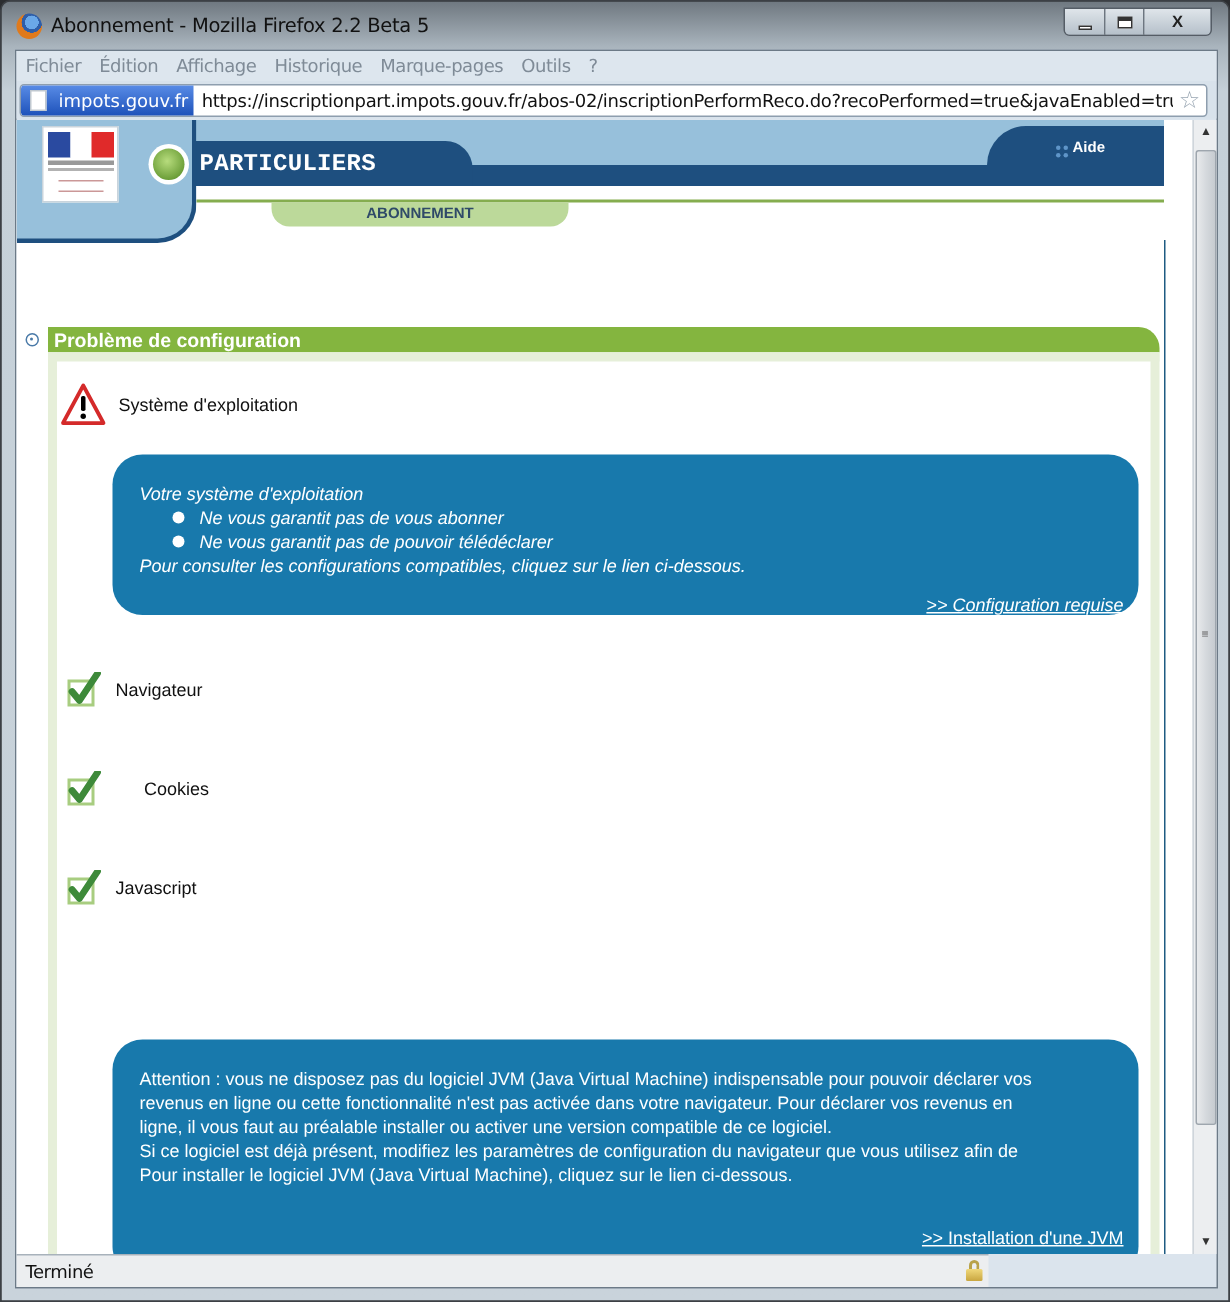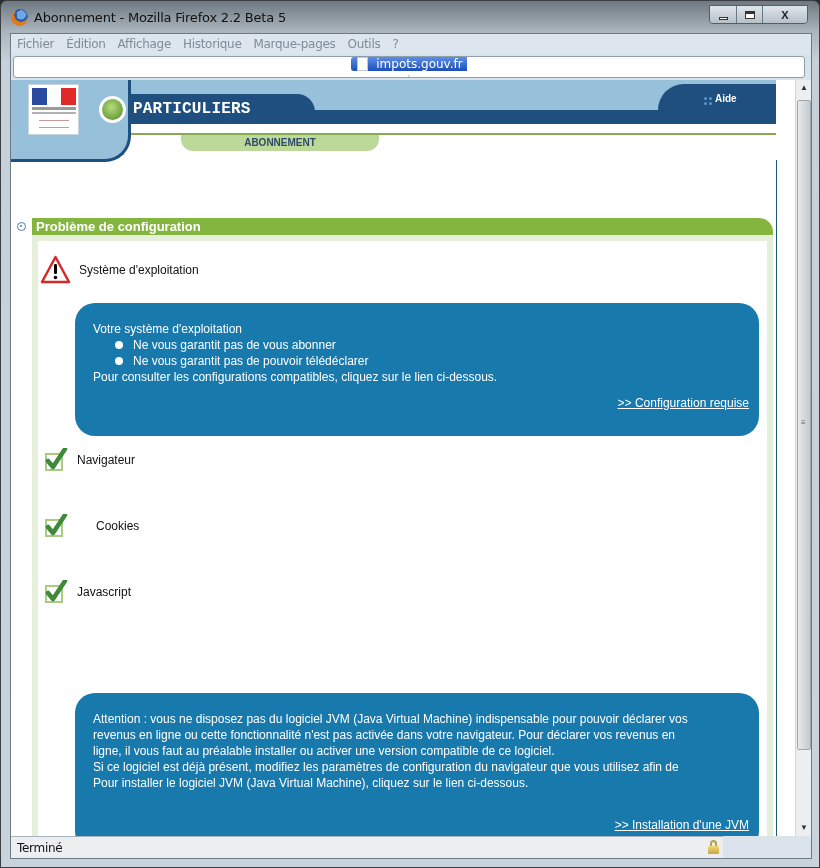--- a/index.html
+++ b/index.html
@@ -21,33 +21,33 @@
   .title-text { position: absolute; left: 33px; top: 9px; font-size: 13px; color: #111; font-family: "DejaVu Sans", sans-serif; letter-spacing: -0.2px; }
   .wbtns { position: absolute; right: 11px; top: 4px; height: 19px; display: flex; border: 1px solid #555d66; border-radius: 0 0 4px 4px; overflow: hidden; }
   .wbtn { height: 18px; display: flex; align-items: center; justify-content: center; font-size: 11px; color: #222; font-weight: bold;
           background: linear-gradient(#dfe5ea, #b3bec8); border-right: 1px solid #6d7680; }
   .wbtn.min { width: 27px; } .wbtn.max { width: 26px; } .wbtn.close { width: 44px; border-right: none; }
 
   .client { position: absolute; left: 9px; top: 32px; width: 802px; height: 826px; background: #dbe4ed; border: 1px solid #6c7a87; }
   .menubar { position: absolute; left: 0; top: 0; width: 800px; height: 20px; background: #dde6ee; display: flex; align-items: center; padding-left: 6px; }
   .menu-item { font-size: 12px; color: #7f8b97; margin-right: 12px; font-family: "DejaVu Sans", sans-serif; letter-spacing: -0.3px; }
   .navbar { position: absolute; left: 0; top: 20px; width: 800px; height: 25px; background: #d8e2eb; }
-  .urlbar { position: absolute; left: 2px; top: 2px; width: 792px; height: 22px; background: #fff; border: 1px solid #8e9eae; border-radius: 3px; display: flex; align-items: center; overflow: hidden; flex-direction: column; }
+  .urlbar { position: absolute; left: 2px; top: 2px; width: 792px; height: 22px; background: #fff; border: 1px solid #8e9eae; border-radius: 3px; display: flex; align-items: center; overflow: hidden; }
   .site-id { height: 22px; display: flex; align-items: center; padding: 0 4px 0 6px; background: linear-gradient(#5b8ee8, #1b4fb8); color: #fff; font-size: 12px; font-family: "DejaVu Sans", sans-serif; border-radius: 3px 0 0 3px; }
   .page-icon { width: 11px; height: 14px; background: #fff; border: 1px solid #c0c8d0; margin-right: 8px; }
   .url-text { font-size: 12px; color: #111; padding-left: 5px; white-space: nowrap; font-family: "DejaVu Sans", sans-serif; letter-spacing: -0.2px; flex: 1; overflow: hidden; }
   .star { width: 22px; text-align: center; color: #9aa7b3; font-size: 16px; }
 
   
   .viewport { position: absolute; left: 0; top: 46px; width: 784px; height: 756px; background: #fff; overflow: hidden; }
   .vscroll { position: absolute; left: 784px; top: 46px; width: 16px; height: 756px; background: #eceef0; border-left: 1px solid #cfd5db; }
   .vscroll .arrow { position: absolute; left: 0; width: 16px; height: 16px; font-size: 8px; color: #333; text-align: center; line-height: 16px; }
   .vscroll .thumb { position: absolute; left: 1px; top: 20px; width: 14px; height: 650px; background: linear-gradient(90deg, #e8eaec, #d5d9dd 50%, #c6cbd0); border: 1px solid #9ea6ae; border-radius: 2px; }
   .vscroll .grip { position: absolute; left: 3px; top: 320px; width: 7px; font-size: 8px; line-height: 3px; color: #666; }
-  .statusbar { position: absolute; left: 0; top: 802px; width: 712px; height: 22px; background: #eceef0; border-top: 1px solid #a8b2bb; display: flex; align-items: center; padding-left: 6px; }
+  .statusbar { position: absolute; left: 0; top: 802px; width: 648px; height: 22px; background: #eceef0; border-top: 1px solid #a8b2bb; display: flex; align-items: center; padding-left: 6px; }
   .status-text { font-size: 12px; color: #111; font-family: "DejaVu Sans", sans-serif; letter-spacing: -0.3px; }
   .lock-icon { position: absolute; right: 4px; top: 3px; width: 11px; height: 14px; }
   .lock-icon .shackle { position: absolute; left: 2px; top: 0; width: 7px; height: 7px; border: 2px solid #b8a24a; border-bottom: none; border-radius: 4px 4px 0 0; }
   .lock-icon .body { position: absolute; left: 0; top: 6px; width: 11px; height: 8px; background: linear-gradient(#f0d87a, #c9a640); border-radius: 1px; }
 
   
   .hdr { position: absolute; left: 0; top: 0; width: 784px; height: 80px; }
   .hdr-bg { position: absolute; left: 0; top: 0; width: 765px; height: 40px; background: #97c0db; }
   .hdr-left { position: absolute; left: 0; top: 0; width: 120px; height: 82px; background: #97c0db; border-radius: 0 0 26px 0; border-bottom: 3px solid #1e4f7f; border-right: 3px solid #1e4f7f; }
   .logo { position: absolute; left: 17px; top: 4px; width: 51px; height: 51px; background: #fff; border: 1px solid #c9d4dc; }
@@ -177,21 +177,21 @@
         <div class="warn-icon">
           <svg width="31" height="29" viewBox="0 0 31 29">
               <path d="M15.5 2 L29 27 L2 27 Z" fill="#fff" stroke="#d42a2a" stroke-width="2.5" stroke-linejoin="round"></path>
               <rect x="14" y="9" width="3" height="10" fill="#000" rx="1.2"></rect>
               <circle cx="15.5" cy="22.5" r="1.8" fill="#000"></circle>
             </svg>
         </div>
         <span class="check-label">Système d'exploitation</span>
       </div>
 
-      <div class="info-box" style="top:223px;height:133px;">
+      <div class="info-box" style="top:223px;height:107px;font-style:italic;">
         <div>Votre système d'exploitation</div>
         <ul>
           <li>Ne vous garantit pas de vous abonner</li>
           <li>Ne vous garantit pas de pouvoir télédéclarer</li>
         </ul>
         <div>Pour consulter les configurations compatibles, cliquez sur le lien ci-dessous.</div>
         <a class="info-link" style="top:92px;">&gt;&gt; Configuration requise</a>
       </div>
 
       <div class="check-row" style="top:368px;">

